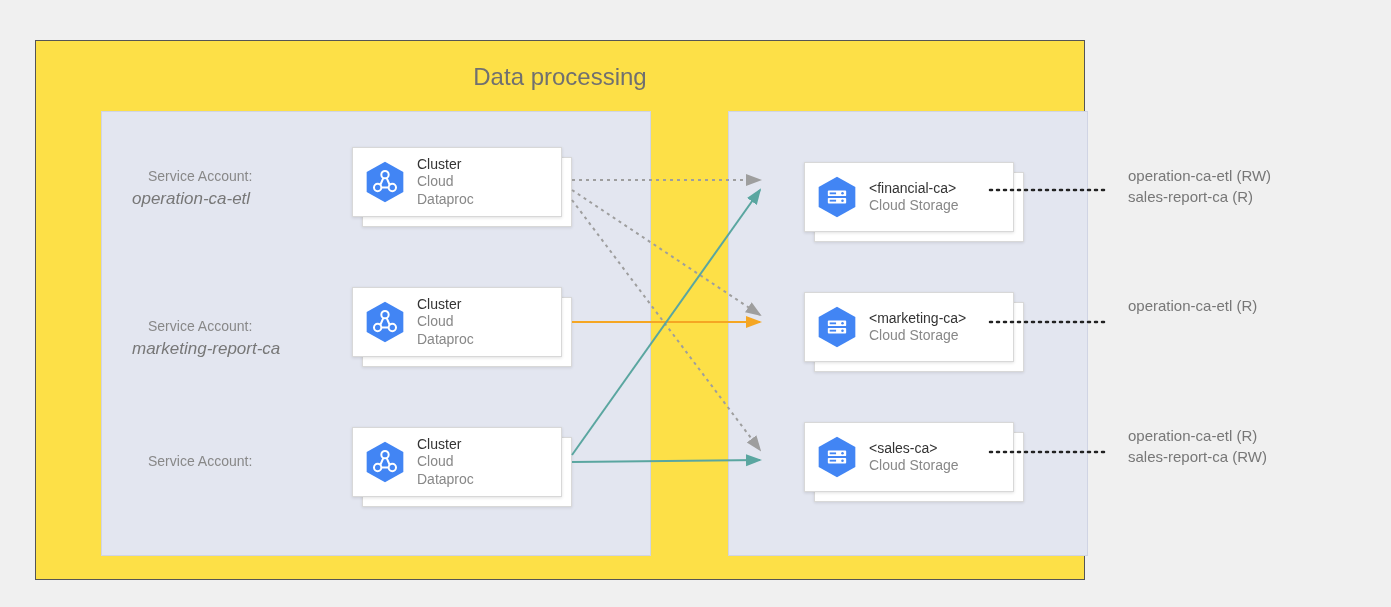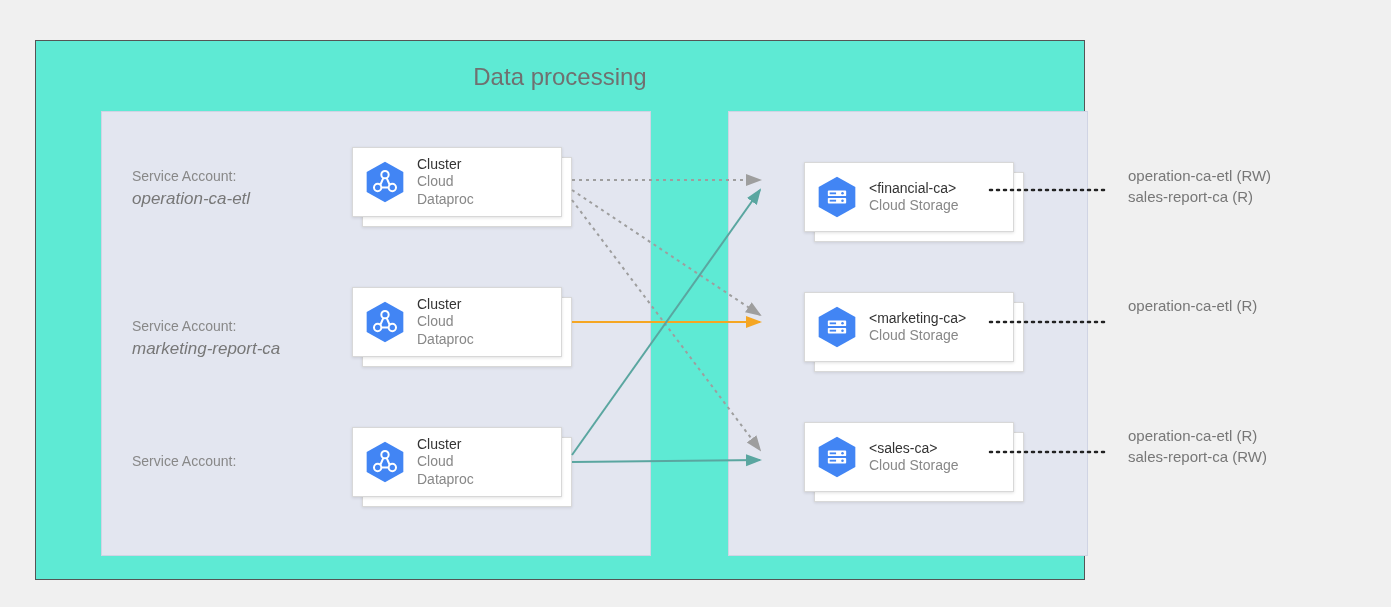--- a/index.html
+++ b/index.html
@@ -10,21 +10,21 @@
     height: 607px;
     position: relative;
   }
   .outer-box {
     position: absolute;
     left: 35px;
     top: 40px;
     width: 1050px;
     height: 540px;
     border: 1px solid #555;
-    background: #5eead4;
+    background: #fde047;
   }
   .title {
     position: absolute;
     left: 50%;
     transform: translateX(-50%);
     top: 22px;
     font-size: 24px;
     color: #707070;
     font-weight: 400;
   }
@@ -34,20 +34,21 @@
     border: 1px solid #d0d4e4;
   }
   .panel-left { left: 65px; top: 70px; width: 550px; height: 445px; }
   .panel-right { left: 692px; top: 70px; width: 360px; height: 445px; }
 
   .sa-block { position: absolute; left: 30px; width: 200px; }
   .sa-label {
     font-size: 14px;
     color: #888;
     line-height: 1.4;
+    margin-left: 16px;
   }
   .sa-name {
     font-size: 17px;
     color: #777;
     font-style: italic;
     line-height: 1.4;
   }
 
   .card-stack { position: absolute; }
   .card-shadow {

